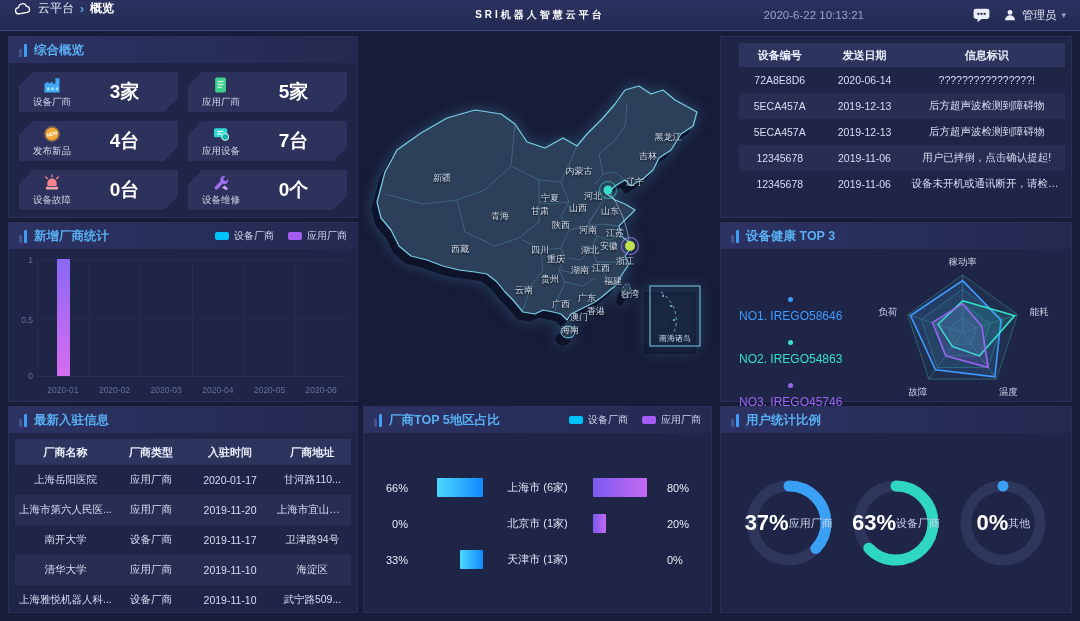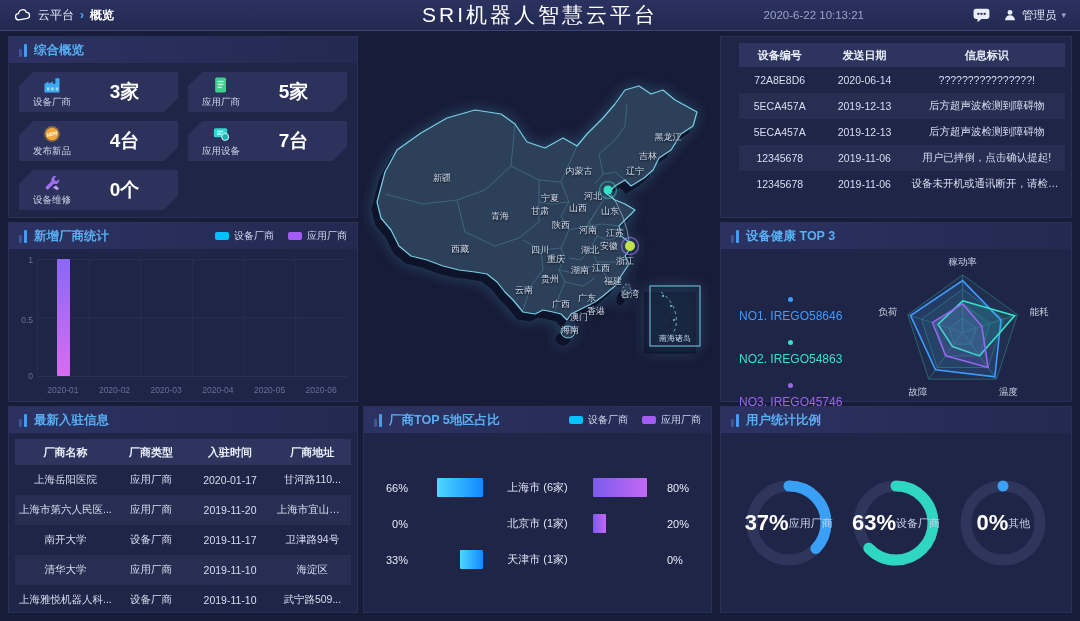--- a/index.html
+++ b/index.html
@@ -1,27 +1,27 @@
 <!DOCTYPE html>
 <html><head>
 <meta charset="utf-8">
 <style>
   html,body{margin:0;padding:0;background:#10142a;}
   .page{position:relative;width:1080px;height:621px;background:#171c38;overflow:hidden;
         font-family:"Liberation Sans","DejaVu Sans",sans-serif;color:#e8edf8;}
   
   .topbar{position:absolute;left:0;top:0;right:0;height:30px;
           background:linear-gradient(180deg,#2b3260,#222a52);
-          border-bottom:1px solid #39437c;display:flex;align-items:center;z-index:30;}
+          border-bottom:1px solid #39437c;display:flex;align-items:flex-start;z-index:30;}
   .tb-left{display:flex;align-items:center;gap:6px;padding-left:14px;font-size:12px;}
   .crumb-root{color:#dfe6f5;cursor:pointer;}
   .crumb-sep{color:#58aef2;font-weight:bold;}
   .crumb-cur{color:#ffffff;font-weight:bold;}
   .tb-title{position:absolute;left:50%;transform:translateX(-50%);top:0;height:36px;line-height:30px;
-            font-size:21px;font-weight:normal;letter-spacing:3px;color:#ffffff;white-space:nowrap;}
+            font-size:10px;font-weight:bold;letter-spacing:3px;color:#ffffff;white-space:nowrap;}
   .tb-date{position:absolute;right:216px;top:0;height:16px;line-height:30px;font-size:11.5px;color:#9aa3c7;}
   .tb-right{position:absolute;right:14px;top:0;height:30px;display:flex;align-items:center;gap:12px;}
   .tb-user{display:flex;align-items:center;gap:5px;font-size:11.5px;color:#e5eaf8;cursor:pointer;}
   .caret{color:#9aa3c7;font-size:9px;}
   
   .panel{position:absolute;background:#1f2547;border:1px solid #2a3158;box-sizing:border-box;}
   .panel-h{height:26px;display:flex;align-items:center;padding:0 10px;
            background:linear-gradient(90deg,#2c3363,#232950);}
   .tbars{display:inline-flex;align-items:flex-end;gap:2px;}
   .tbars i{display:block;width:3px;border-radius:1px;}
@@ -193,20 +193,33 @@
             <span style="display:inline-flex;">
               <svg viewBox="0 0 24 24" width="20" height="20">
                   <rect x="3.5" y="5" width="16" height="11" rx="2" fill="#2fd6d0"></rect>
                   <path d="M8 9h6m-6 3h4" stroke="#d8fbf9" stroke-width="1.6" stroke-linecap="round"></path>
                   <circle cx="17" cy="15.5" r="4.2" fill="#17b3ad" stroke="#d8fbf9" stroke-width="1.2"></circle>
                 </svg>
             </span>
             <span class="card-lb">应用设备</span>
           </div>
           <span class="card-val">7台</span>
+        </div>
+        <div class="card">
+          <div class="card-ic">
+            <span style="display:inline-flex;">
+              <svg viewBox="0 0 24 24" width="20" height="20">
+                  <path d="M12 2.2v2.4M4.6 4.8l1.7 1.7M19.4 4.8l-1.7 1.7" stroke="#f9808f" stroke-width="1.7" stroke-linecap="round"></path>
+                  <path d="M12 6.5a5.6 5.6 0 0 1 5.6 5.6v3.4H6.4v-3.4A5.6 5.6 0 0 1 12 6.5z" fill="#f9808f"></path>
+                  <rect x="4.5" y="16.5" width="15" height="3.2" rx="1.6" fill="#fba7b1"></rect>
+                </svg>
+            </span>
+            <span class="card-lb">设备故障</span>
+          </div>
+          <span class="card-val">0台</span>
         </div>
         <div class="card">
           <div class="card-ic">
             <span style="display:inline-flex;">
               <svg viewBox="0 0 24 24" width="20" height="20">
                   <path d="M20.5 6.8a4.8 4.8 0 0 1-6.3 6.1L8 19.2a2.1 2.1 0 0 1-3-3l6.3-6.2a4.8 4.8 0 0 1 6-6.2L14.6 6.5l.9 2.6 2.6.9z" fill="#a06ef0"></path>
                   <path d="M13 17.5l5 3.2 2.5-2-3.8-3.6z" fill="#c29bf7"></path>
                 </svg>
             </span>
             <span class="card-lb">设备维修</span>
@@ -346,21 +359,21 @@
       </g>
     </svg>
     <span class="prov" style="left:79px;top:144px;text-align:right;">新疆</span>
     <span class="prov" style="left:97px;top:215px;">西藏</span>
     <span class="prov" style="left:137px;top:182px;">青海</span>
     <span class="prov" style="left:177px;top:177px;">甘肃</span>
     <span class="prov" style="left:187px;top:164px;">宁夏</span>
     <span class="prov" style="left:216px;top:137px;">内蒙古</span>
     <span class="prov" style="left:305px;top:103px;">黑龙江</span>
     <span class="prov" style="left:285px;top:122px;">吉林</span>
-    <span class="prov" style="left:272px;top:137px;">辽宁</span>
+    <span class="prov" style="left:272px;top:148px;">辽宁</span>
     <span class="prov" style="left:230px;top:162px;">河北</span>
     <span class="prov" style="left:215px;top:174px;">山西</span>
     <span class="prov" style="left:247px;top:177px;">山东</span>
     <span class="prov" style="left:198px;top:191px;">陕西</span>
     <span class="prov" style="left:225px;top:196px;">河南</span>
     <span class="prov" style="left:252px;top:199px;">江苏</span>
     <span class="prov" style="left:246px;top:212px;">安徽</span>
     <span class="prov" style="left:227px;top:216px;">湖北</span>
     <span class="prov" style="left:262px;top:227px;">浙江</span>
     <span class="prov" style="left:177px;top:216px;">四川</span>

